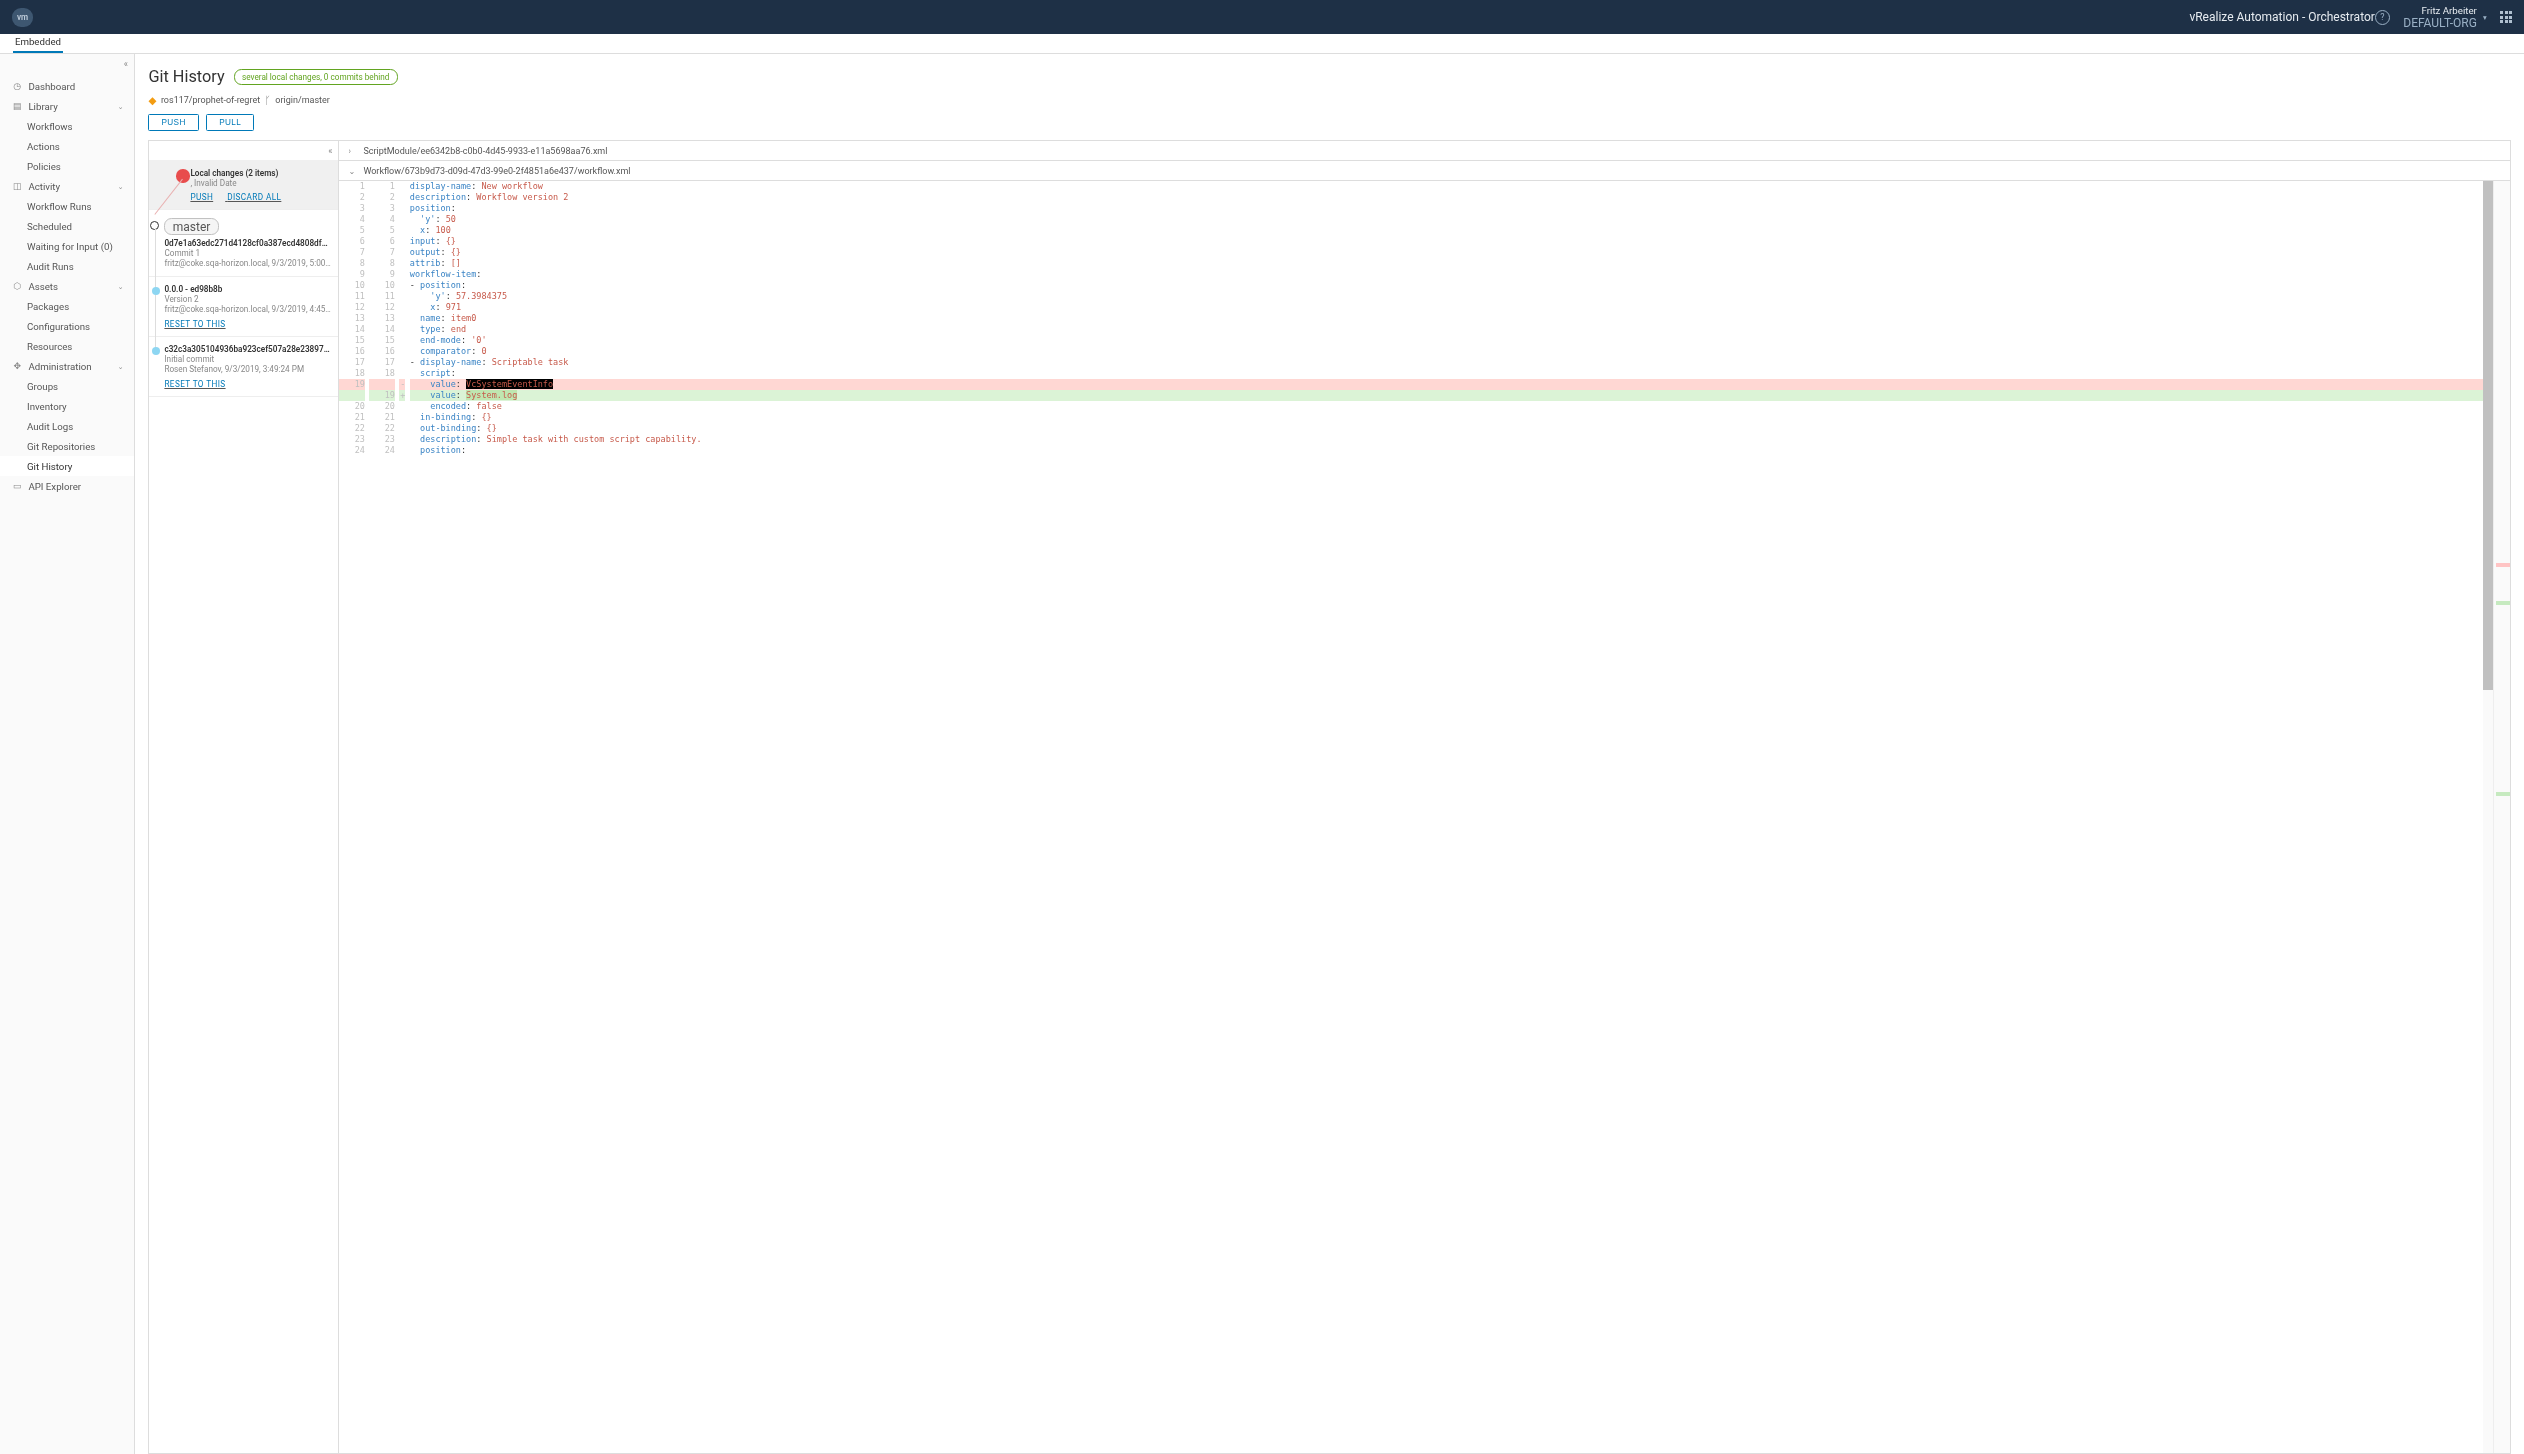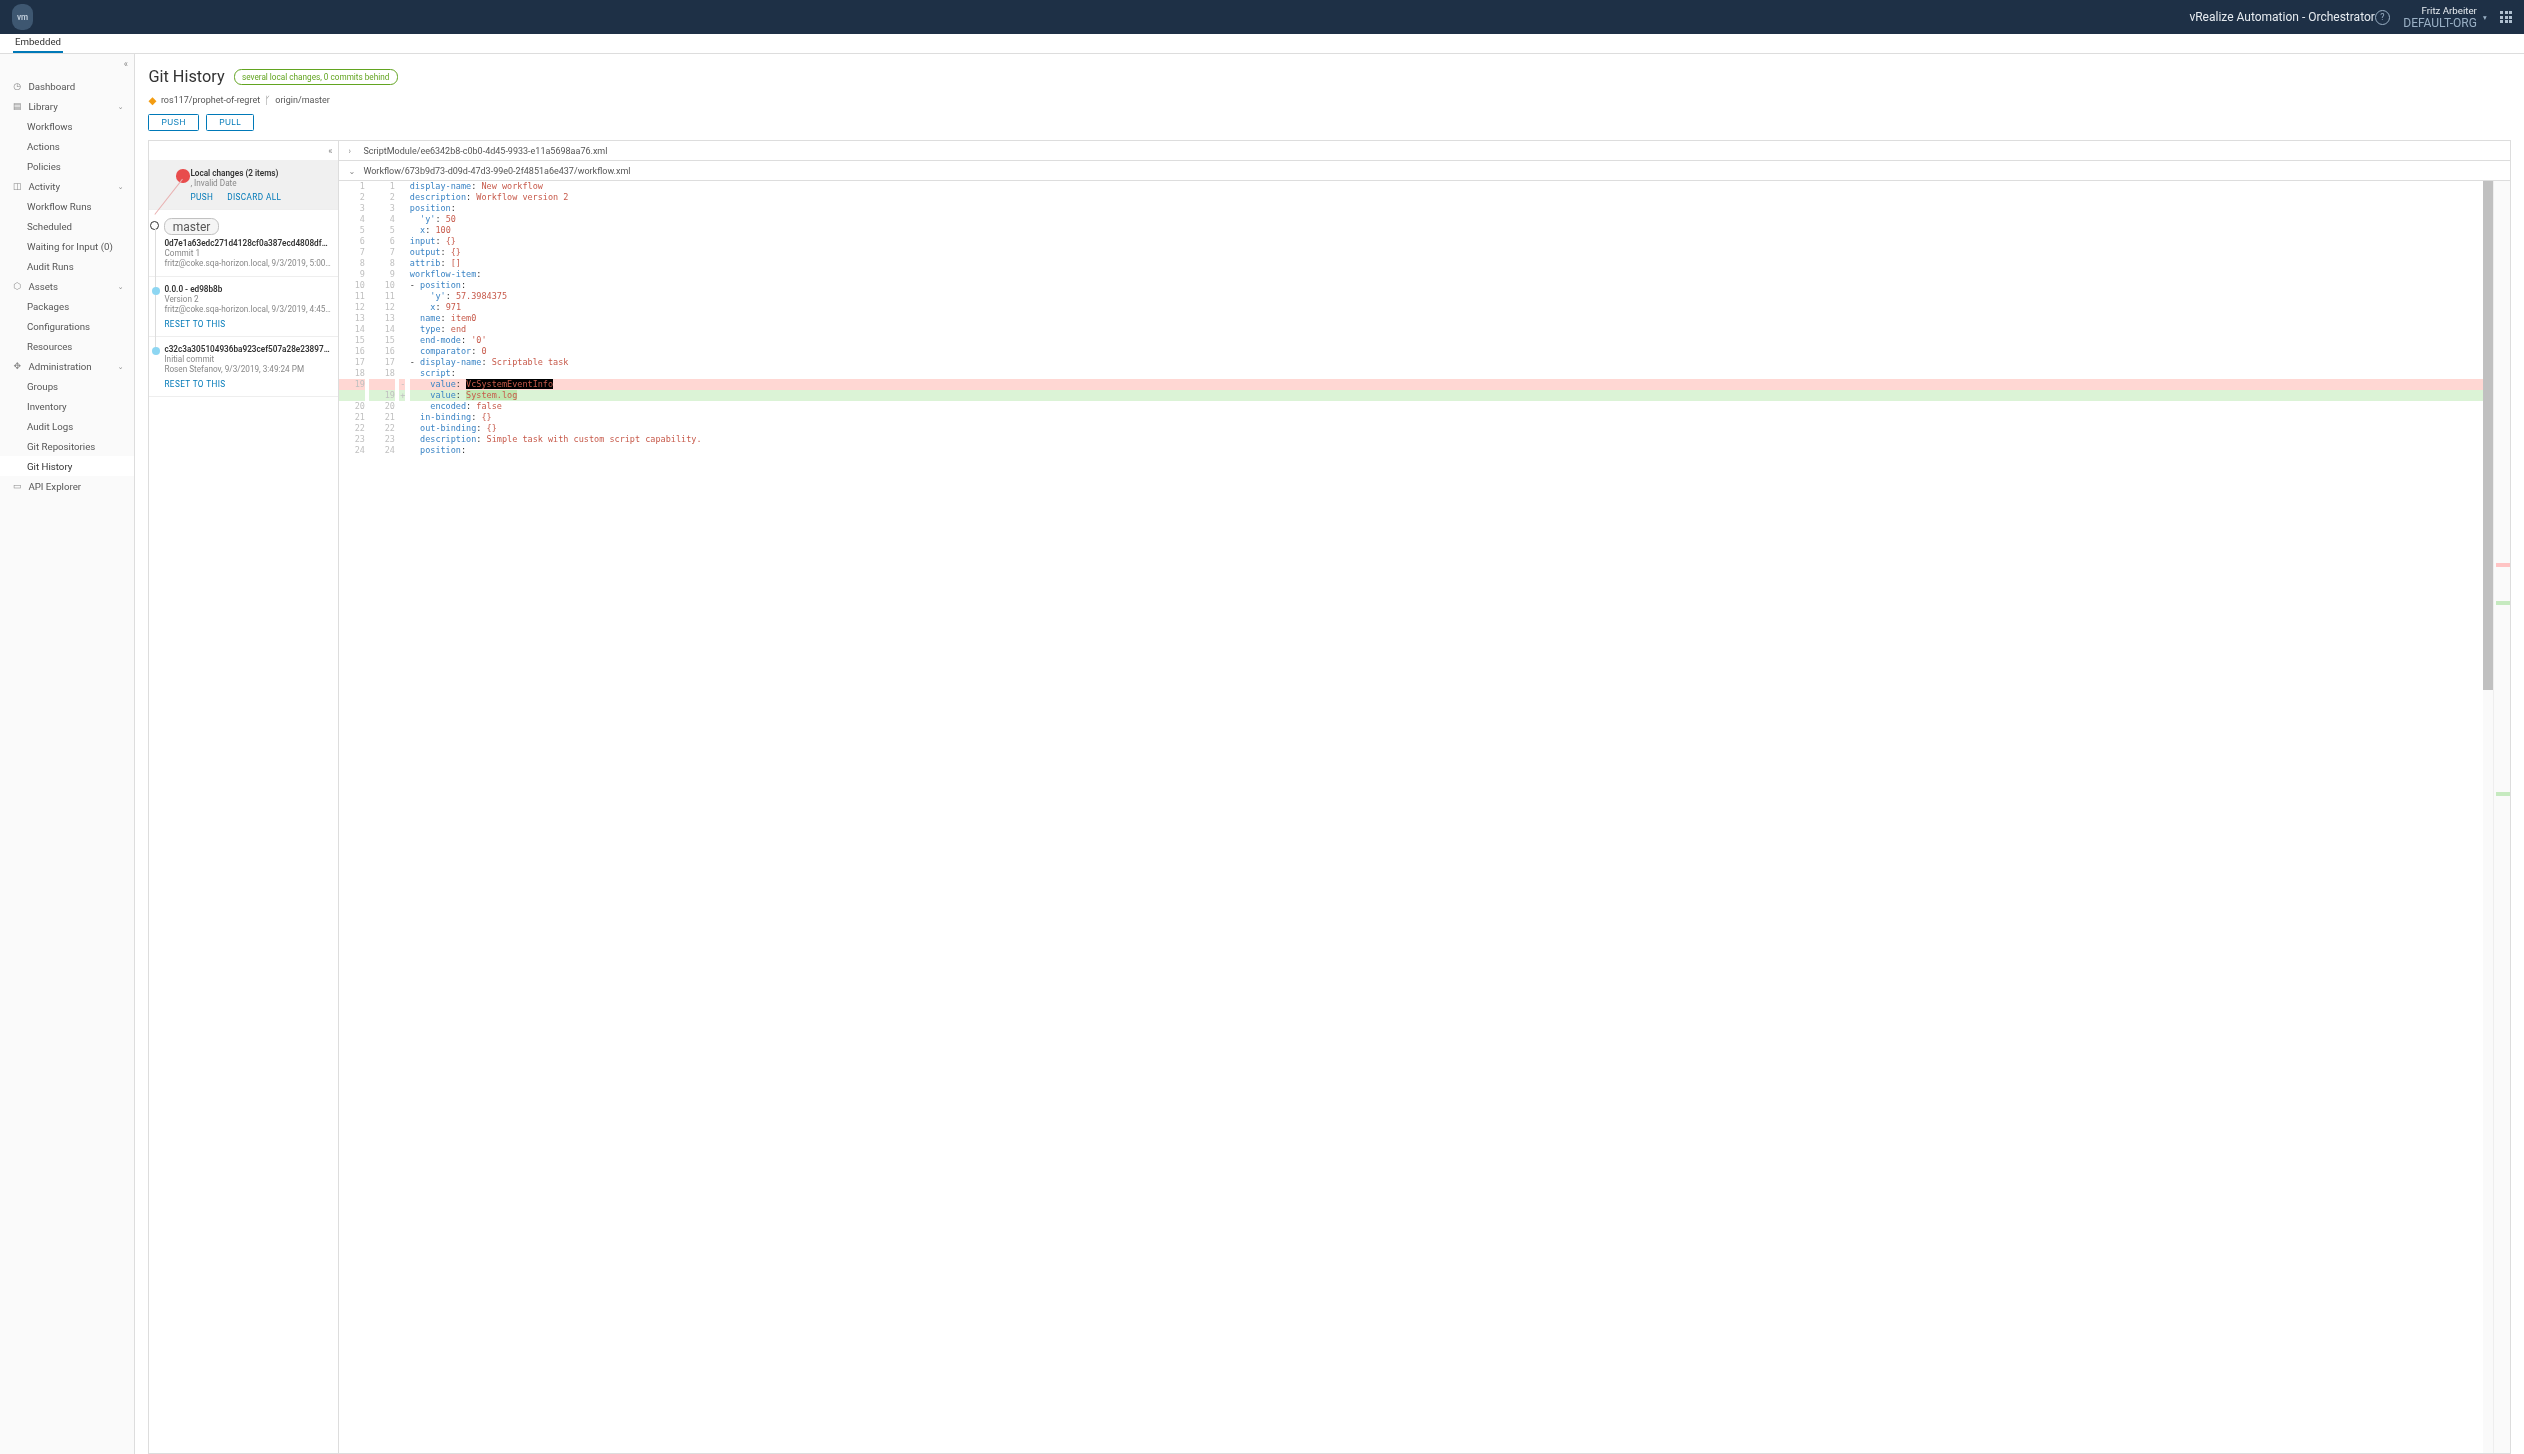--- a/index.html
+++ b/index.html
@@ -1,20 +1,20 @@
 <!DOCTYPE html>
 <html style="font-size:12px"><head>
 <meta charset="utf-8">
 <style>
 * { box-sizing: border-box; margin: 0; padding: 0; }
 body { font-family: -apple-system, BlinkMacSystemFont, "Segoe UI", Roboto, Arial, sans-serif; font-size: 9.7px; color: #333; background: #fff; overflow: hidden; }
 
 
 .top-header { display: flex; align-items: center; height: 34px; background: #1e3046; color: #e0e6ec; padding: 0 12px; }
-.vm-logo { width: 21px; height: 26px; background: #3e5771; border-radius: 9px; display: flex; align-items: center; justify-content: center; font-size: 8.2px; font-weight: 600; color: #c0cddb; margin-right: 7.4px; }
+.vm-logo { width: 21px; height: 19px; background: #3e5771; border-radius: 9px; display: flex; align-items: center; justify-content: center; font-size: 8.2px; font-weight: 600; color: #c0cddb; margin-right: 7.4px; }
 .app-title { font-size: 12px; font-weight: 400; color: #e6ebf0; flex: 1; text-align: right; }
 .header-right { display: flex; align-items: center; gap: 13.4px; }
 .help-icon { width: 15px; height: 15px; border: 1.1px solid #9ab0c5; border-radius: 50%; display: flex; align-items: center; justify-content: center; font-size: 9px; color: #9ab0c5; cursor: pointer; }
 .user-block { display: flex; align-items: center; gap: 6px; cursor: pointer; }
 .user-text { text-align: right; }
 .user-name { font-size: 9.7px; color: #e6ebf0; }
 .user-org { font-size: 12px; color: #9ab0c5; }
 .chevron-d { font-size: 7.4px; color: #9ab0c5; }
 .apps-grid { display: grid; grid-template-columns: repeat(3, 3px); grid-template-rows: repeat(3, 3px); gap: 1.5px; cursor: pointer; }
 .apps-grid span { width: 3px; height: 3px; background: #b0c0d0; }
@@ -56,21 +56,21 @@
 .commit-item.local { background: #f0f0f0; margin-top: 19px; }
 .dot { position: absolute; left: 28px; top: 9px; width: 10.4px; height: 10.4px; border-radius: 50%; }
 .dot.red { background: #e84d4d; left: 27px; width: 13.4px; height: 13.4px; }
 .dot.ring { background: #fff; border: 1.5px solid #333; width: 9px; height: 9px; left: 0.7px; top: 10.4px; }
 .dot.blue { background: #8dd6f2; width: 8.2px; height: 8.2px; left: 2.2px; top: 10.4px; }
 .graph-line { position: absolute; width: 1.5px; background: #ddd; left: 5.2px; top: 18px; bottom: -15px; }
 .graph-line.red { background: #e9b0b0; width: 0.7px; left: 33px; top: 19.3px; height: 45px; transform: rotate(38deg); transform-origin: top; }
 .commit-title { font-weight: 600; color: #333; white-space: nowrap; overflow: hidden; text-overflow: ellipsis; }
 .commit-sub { color: #888; }
 .commit-meta { color: #888; white-space: nowrap; overflow: hidden; text-overflow: ellipsis; }
-.commit-links { margin-top: 4.5px; }
+.commit-links { margin-top: 4.5px; text-decoration: underline; }
 .commit-links a, .link-btn { color: #0079b8; font-size: 8.2px; letter-spacing: 0.4px; margin-right: 12px; cursor: pointer; }
 .branch-tag { display: inline-block; border: 0.7px solid #c1c1c1; background: #f5f5f5; border-radius: 7.4px; padding: 0.7px 7.4px; font-size: 12px; margin-bottom: 3px; }
 
 
 .diff-panel { flex: 1; display: flex; flex-direction: column; min-width: 0; }
 .diff-header { padding: 6px 9px 6px 30px; border-bottom: 0.7px solid #ddd; font-size: 9px; color: #565656; }
 .file-row { display: flex; align-items: center; padding: 4.5px 9px; border-bottom: 0.7px solid #ddd; font-size: 9px; color: #565656; cursor: pointer; }
 .file-chevron { width: 15px; color: #888; font-size: 8.2px; }
 .diff-body { flex: 1; display: flex; overflow: auto; font-family: "Consolas", "Monaco", monospace; font-size: 8.5px; background: #fff; position: relative; }
 .gutter { background: #fff; color: #c0c0c0; text-align: right; padding-right: 4.5px; user-select: none; min-width: 30px; }

